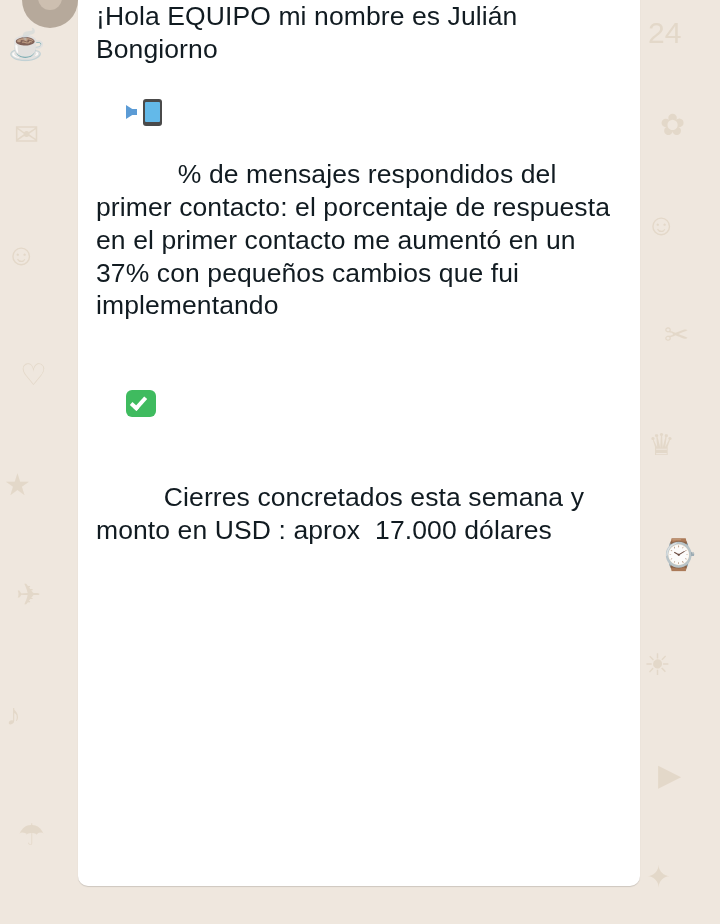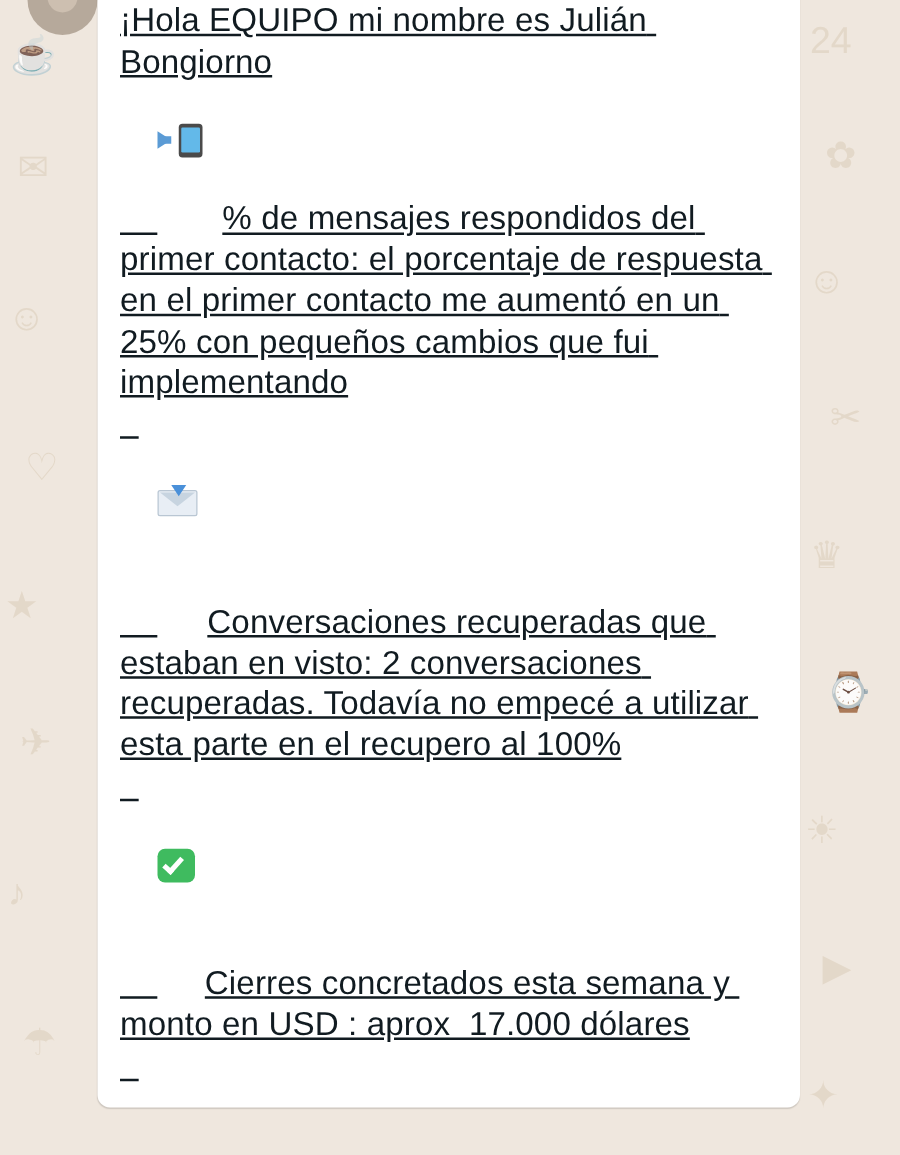--- a/index.html
+++ b/index.html
@@ -62,21 +62,21 @@
     min-height: 900px;
   }
   #bubble .line {
     font-size: 26.5px;
     line-height: 1.235;
     color: #111b21;
     letter-spacing: .1px;
     white-space: pre-wrap;
     word-wrap: break-word;
   }
-  #bubble .para { margin: 0 0 0 0; text-decoration: underline; }
+  #bubble .para { margin: 0 0 0 0; }
   .emoji-img {
     display: inline-block;
     vertical-align: -5px;
     margin-right: 6px;
     position: relative;
   }
   
   .ico-phone {
     width: 46px; height: 28px;
   }
@@ -181,28 +181,23 @@
 </div>
 
 <div id="bubble">
 
   <div class="line para">¡Hola EQUIPO mi nombre es Julián Bongiorno</div>
 
 
   <div class="line para">
     <span class="emoji-img ico-phone">
       <span class="arrow"></span><span class="body"></span><span class="screen"></span>
-    </span><span>% de mensajes respondidos del primer contacto: el porcentaje de respuesta en el primer contacto me aumentó en un 25% con pequeños cambios que fui implementando</span>
+    </span><span>% de mensajes respondidos del primer contacto: el porcentaje de respuesta en el primer contacto me aumentó en un 37% con pequeños cambios que fui implementando</span>
   </div>
 
-  <div class="line para">
-    <span class="emoji-img ico-envelope">
-      <span class="env"></span><span class="flap"></span><span class="dn"></span>
-    </span><span>Conversaciones recuperadas que estaban en visto: 2 conversaciones recuperadas. Todavía no empecé a utilizar esta parte en el recupero al 100%</span>
-  </div>
 
   <div class="line para">
     <span class="emoji-img ico-check">
       <span class="box"></span><span class="tick"></span>
     </span><span>Cierres concretados esta semana y monto en USD : aprox  17.000 dólares</span>
   </div>
 
 </div>
 
 </body></html>

